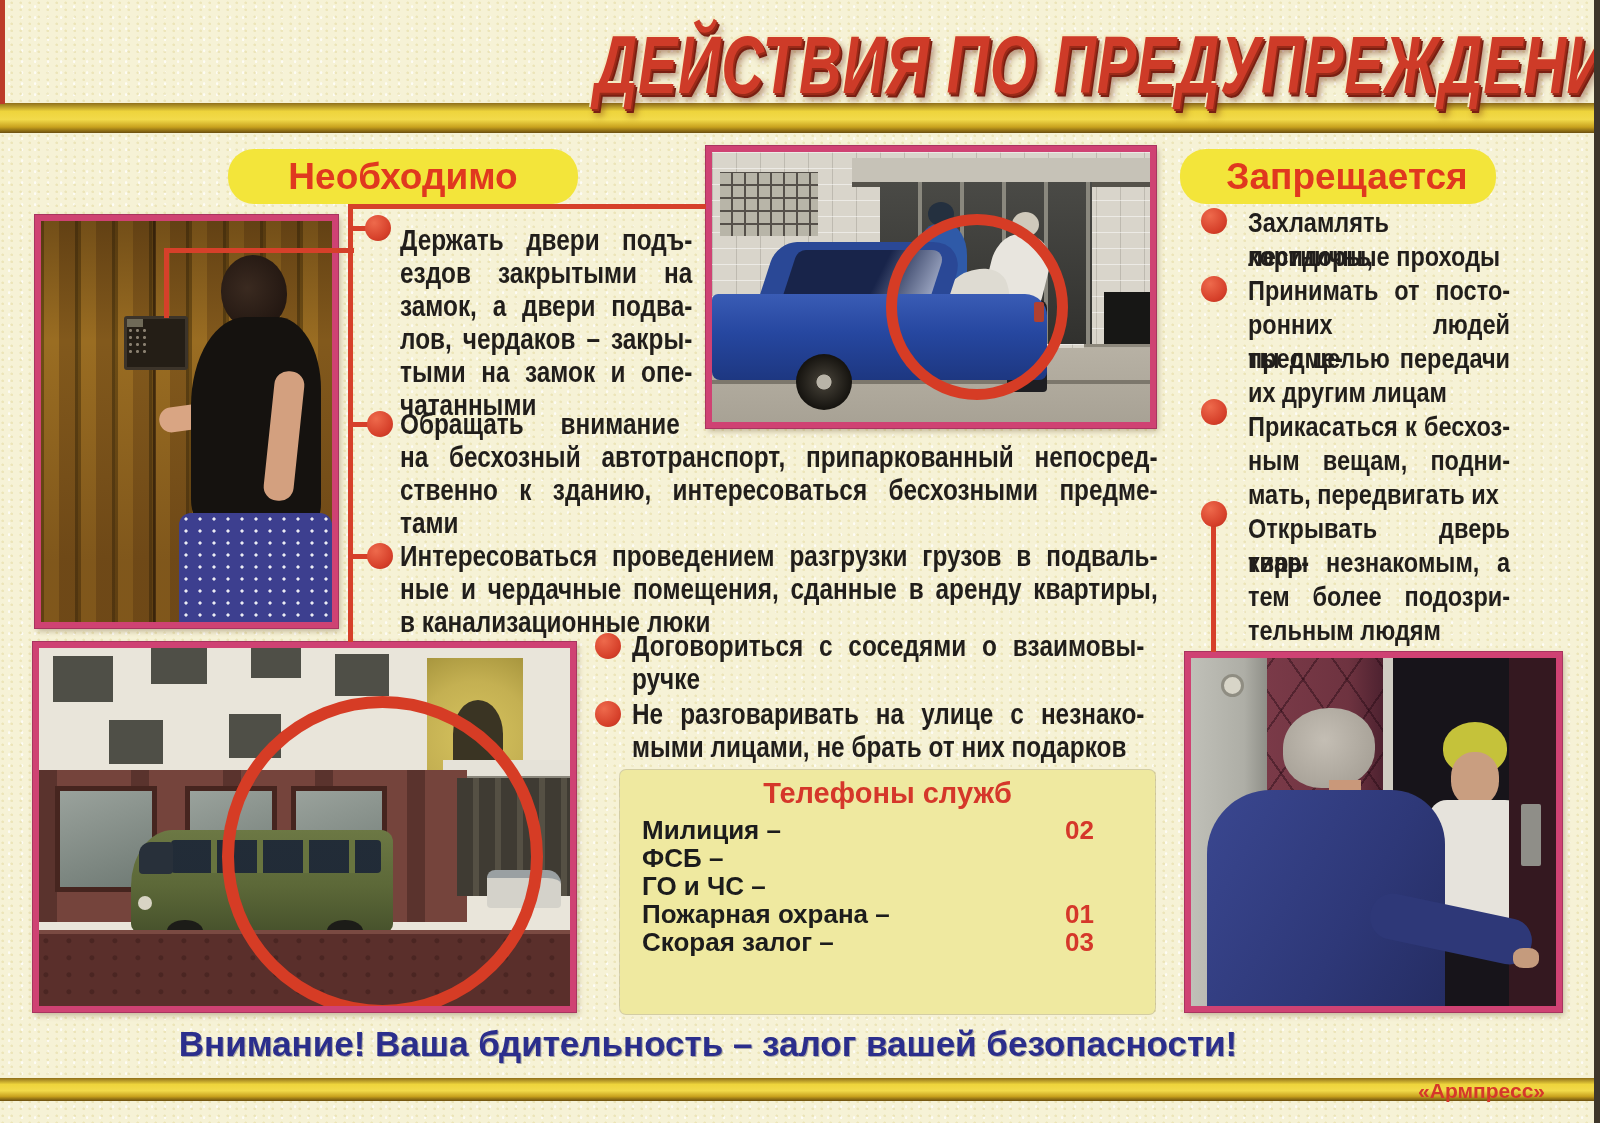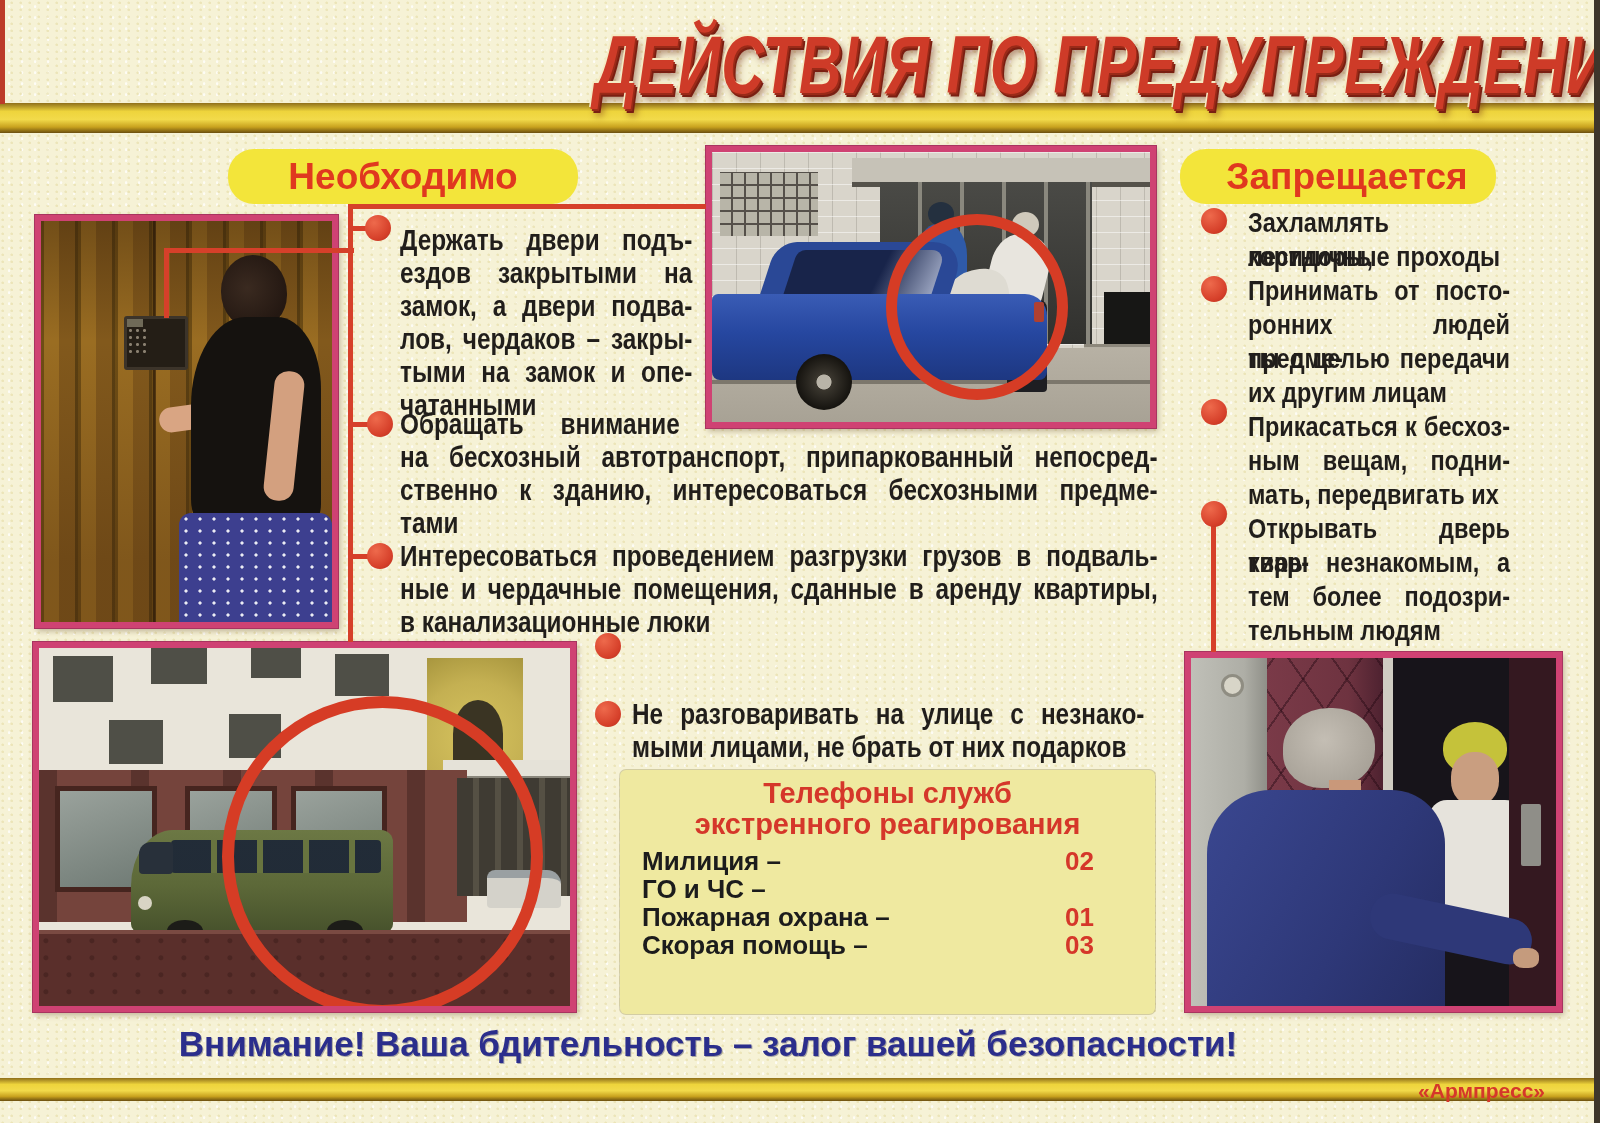--- a/index.html
+++ b/index.html
@@ -280,20 +280,24 @@
   <div class="abs nec" style="left:400px;top:441px;width:902px;z-index:4;">
     <div class="tl cond jl w-wide">на бесхозный автотранспорт, припаркованный непосред-</div>
     <div class="tl cond jl w-wide">ственно к зданию, интересоваться бесхозными предме-</div>
     <div class="tl cond ll w-wide">тами</div>
   </div>
   <div class="abs nec" style="left:400px;top:540px;width:902px;z-index:4;">
     <div class="tl cond jl w-wide">Интересоваться проведением разгрузки грузов в подваль-</div>
     <div class="tl cond jl w-wide">ные и чердачные помещения, сданные в аренду квартиры,</div>
     <div class="tl cond ll w-wide">в канализационные люки</div>
   </div>
+  <div class="abs nec" style="left:632px;top:630px;width:610px;z-index:4;">
+    <div class="tl cond jl w-mid">Договориться с соседями о взаимовы-</div>
+    <div class="tl cond ll w-mid">ручке</div>
+  </div>
   <div class="abs nec" style="left:632px;top:698px;width:610px;z-index:4;">
     <div class="tl cond jl w-mid">Не разговаривать на улице с незнако-</div>
     <div class="tl cond ll w-mid">мыми лицами, не брать от них подарков</div>
   </div>
 
   <div class="abs forb" style="left:1248px;top:206px;z-index:4;">
     <div class="tl cond jl">Захламлять коридоры,</div>
     <div class="tl cond ll">лестничные проходы</div>
     <div class="tl cond jl">Принимать от посто-</div>
     <div class="tl cond jl">ронних людей предме-</div>
@@ -303,36 +307,39 @@
     <div class="tl cond jl">ным вещам, подни-</div>
     <div class="tl cond ll">мать, передвигать их</div>
     <div class="tl cond jl">Открывать дверь квар-</div>
     <div class="tl cond jl">тиры незнакомым, а</div>
     <div class="tl cond jl">тем более подозри-</div>
     <div class="tl cond ll">тельным людям</div>
   </div>
 
   <div class="abs phonebox">
     <div class="ph-title">Телефоны служб</div>
-    <div class="ph-title">экстренного реагирования</div>
     <div class="ph-rows">
       <div class="ph-row">
         <span>Милиция –</span>
         <span class="ph-num">02</span>
       </div>
       <div class="ph-row">
+        <span>ФСБ –</span>
+        <span class="ph-num"></span>
+      </div>
+      <div class="ph-row">
         <span>ГО и ЧС –</span>
         <span class="ph-num"></span>
       </div>
       <div class="ph-row">
         <span>Пожарная охрана –</span>
         <span class="ph-num">01</span>
       </div>
       <div class="ph-row">
-        <span>Скорая помощь –</span>
+        <span>Скорая залог –</span>
         <span class="ph-num">03</span>
       </div>
     </div>
   </div>
 
   <div class="abs slogan">Внимание! Ваша бдительность – залог вашей безопасности!</div>
   <div class="abs publisher">«Армпресс»</div>
 
 </div>
 

